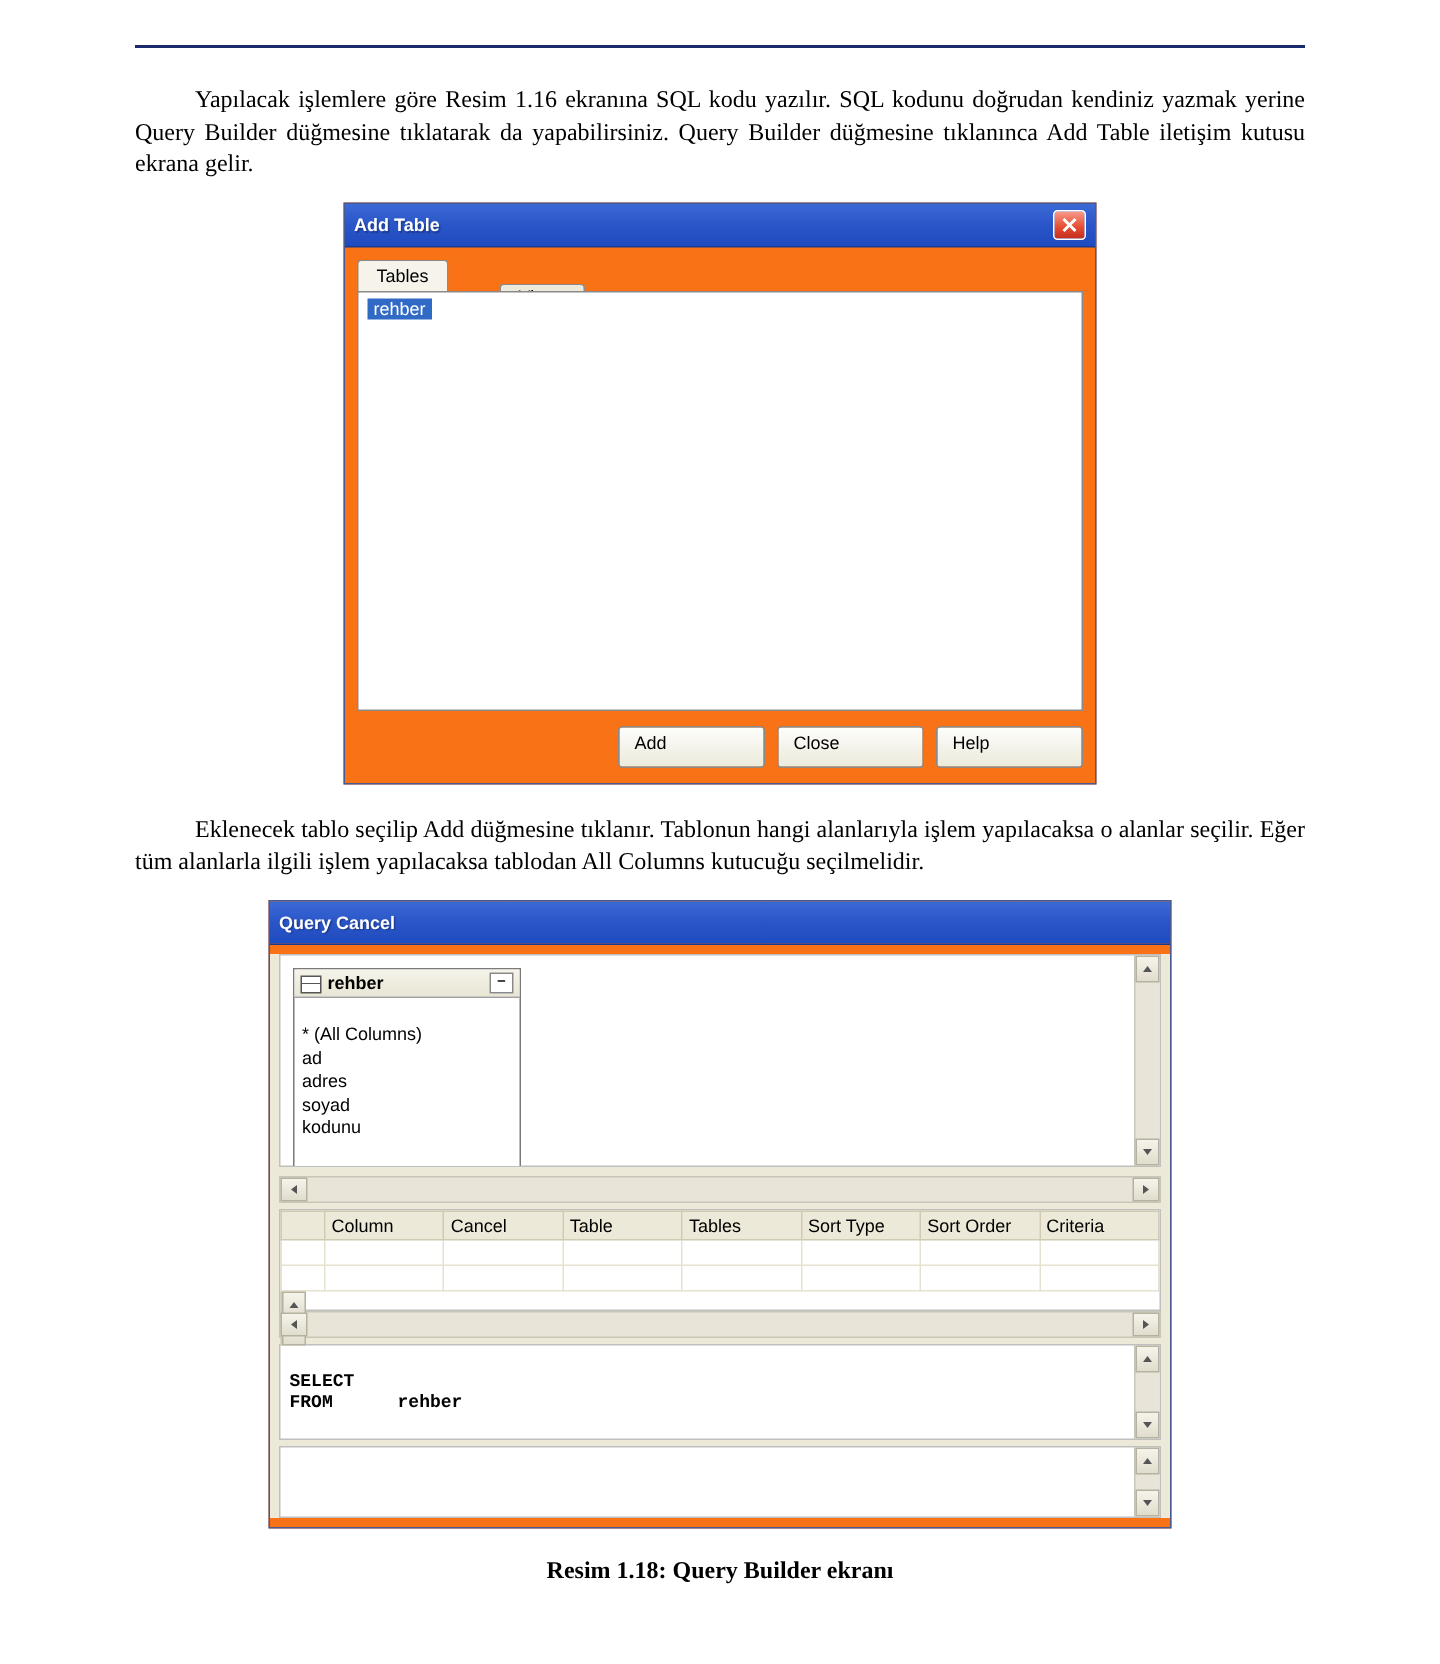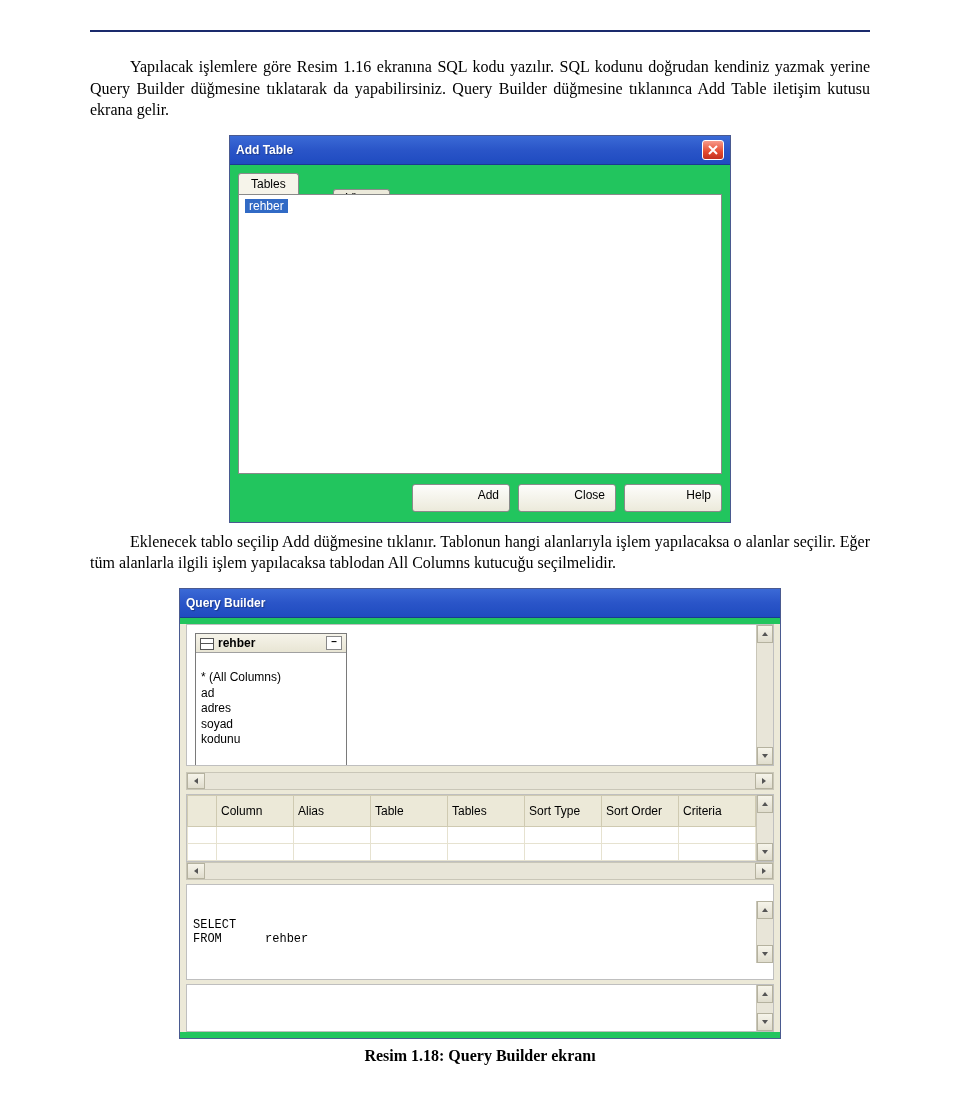--- a/index.html
+++ b/index.html
@@ -28,23 +28,23 @@
     font-weight: bold;
     font-size: 16px;
     text-align: center;
     margin: 6px 0 14px 0;
   }
 
   
   .win {
     font-family: Tahoma, Verdana, sans-serif;
     font-size: 12px;
-    margin: 6px auto 8px auto;
+    margin: 6px auto 20px auto;
     border: 1px solid #4a5a90;
-    background: #22c55e;
+    background: #f97316;
   }
   .win-add {
     width: 500px;
   }
   .titlebar {
     background: linear-gradient(to bottom, #3b6ad6 0%, #2a55c8 50%, #1f4bc0 100%);
     color: #fff;
     font-weight: bold;
     padding: 4px 6px;
     display: flex;
@@ -114,21 +114,21 @@
   }
   .btn {
     min-width: 76px;
     height: 22px;
     background: linear-gradient(to bottom, #fdfdfb, #eceadb);
     border: 1px solid #8a8a8a;
     border-radius: 3px;
     font-family: Tahoma, sans-serif;
     font-size: 12px;
     padding: 2px 10px;
-    text-align: right;
+    text-align: left;
     line-height: 16px;
   }
 
   
   .win-qb {
     width: 600px;
   }
   .qb-body {
     background: #ece9d8;
     padding: 0;
@@ -201,20 +201,21 @@
   }
   .hscroll .sb-btn { width: 16px; height: 14px; }
 
   .grid-wrap {
     margin: 2px 6px 0 6px;
     border: 1px solid #bfbfbf;
     background: #fff;
     height: 66px;
     display: flex;
     font-size: 12px;
+    flex-direction: column;
   }
   .grid {
     flex: 1;
     border-collapse: collapse;
     table-layout: fixed;
     width: 100%;
   }
   .grid th {
     background: #ece9d8;
     border: 1px solid #cfcab1;
@@ -226,25 +227,26 @@
   .grid td {
     border: 1px solid #e6e2d0;
     height: 14px;
     padding: 1px 3px;
   }
   .sql-pane {
     margin: 4px 6px 0 6px;
     border: 1px solid #bfbfbf;
     background: #fff;
     height: 56px;
-    padding: 19px 6px;
+    padding: 3px 6px;
     font-family: "Courier New", monospace;
     font-size: 12px;
     white-space: pre;
     display: flex;
+    font-weight: bold;
   }
   .sql-pane .txt { flex: 1; }
   .bottom-pane {
     margin: 4px 6px 6px 6px;
     border: 1px solid #bfbfbf;
     background: #fff;
     height: 46px;
     display: flex;
   }
   .qb-btn-row {
@@ -293,21 +295,21 @@
       <div class="btn">Close</div>
       <div class="btn">Help</div>
     </div>
   </div>
 
 
   <p class="body-text">Eklenecek tablo seçilip Add düğmesine tıklanır. Tablonun hangi alanlarıyla işlem yapılacaksa o alanlar seçilir. Eğer tüm alanlarla ilgili işlem yapılacaksa tablodan All Columns kutucuğu seçilmelidir.</p>
 
   <div class="win win-qb">
     <div class="titlebar">
-      <span class="title-text">Query Builder</span>
+      <span class="title-text">Query Cancel</span>
     </div>
     <div class="qb-body">
 
       <div class="qb-top">
         <div class="qb-top-inner">
           <div class="tablebox">
             <div class="tablebox-head">
               <span><span class="gridicon"></span><span>rehber</span></span>
               <span class="mini">–</span>
             </div>
@@ -345,21 +347,21 @@
             </svg>
           </div>
       </div>
 
       <div class="grid-wrap">
         <table class="grid">
           <tbody>
               <tr>
             <th style="width:20px"></th>
             <th>Column</th>
-            <th>Alias</th>
+            <th>Cancel</th>
             <th>Table</th>
             <th>Tables</th>
             <th>Sort Type</th>
             <th>Sort Order</th>
             <th>Criteria</th>
           </tr>
           <tr>
                 <td></td>
                 <td></td>
                 <td></td>

